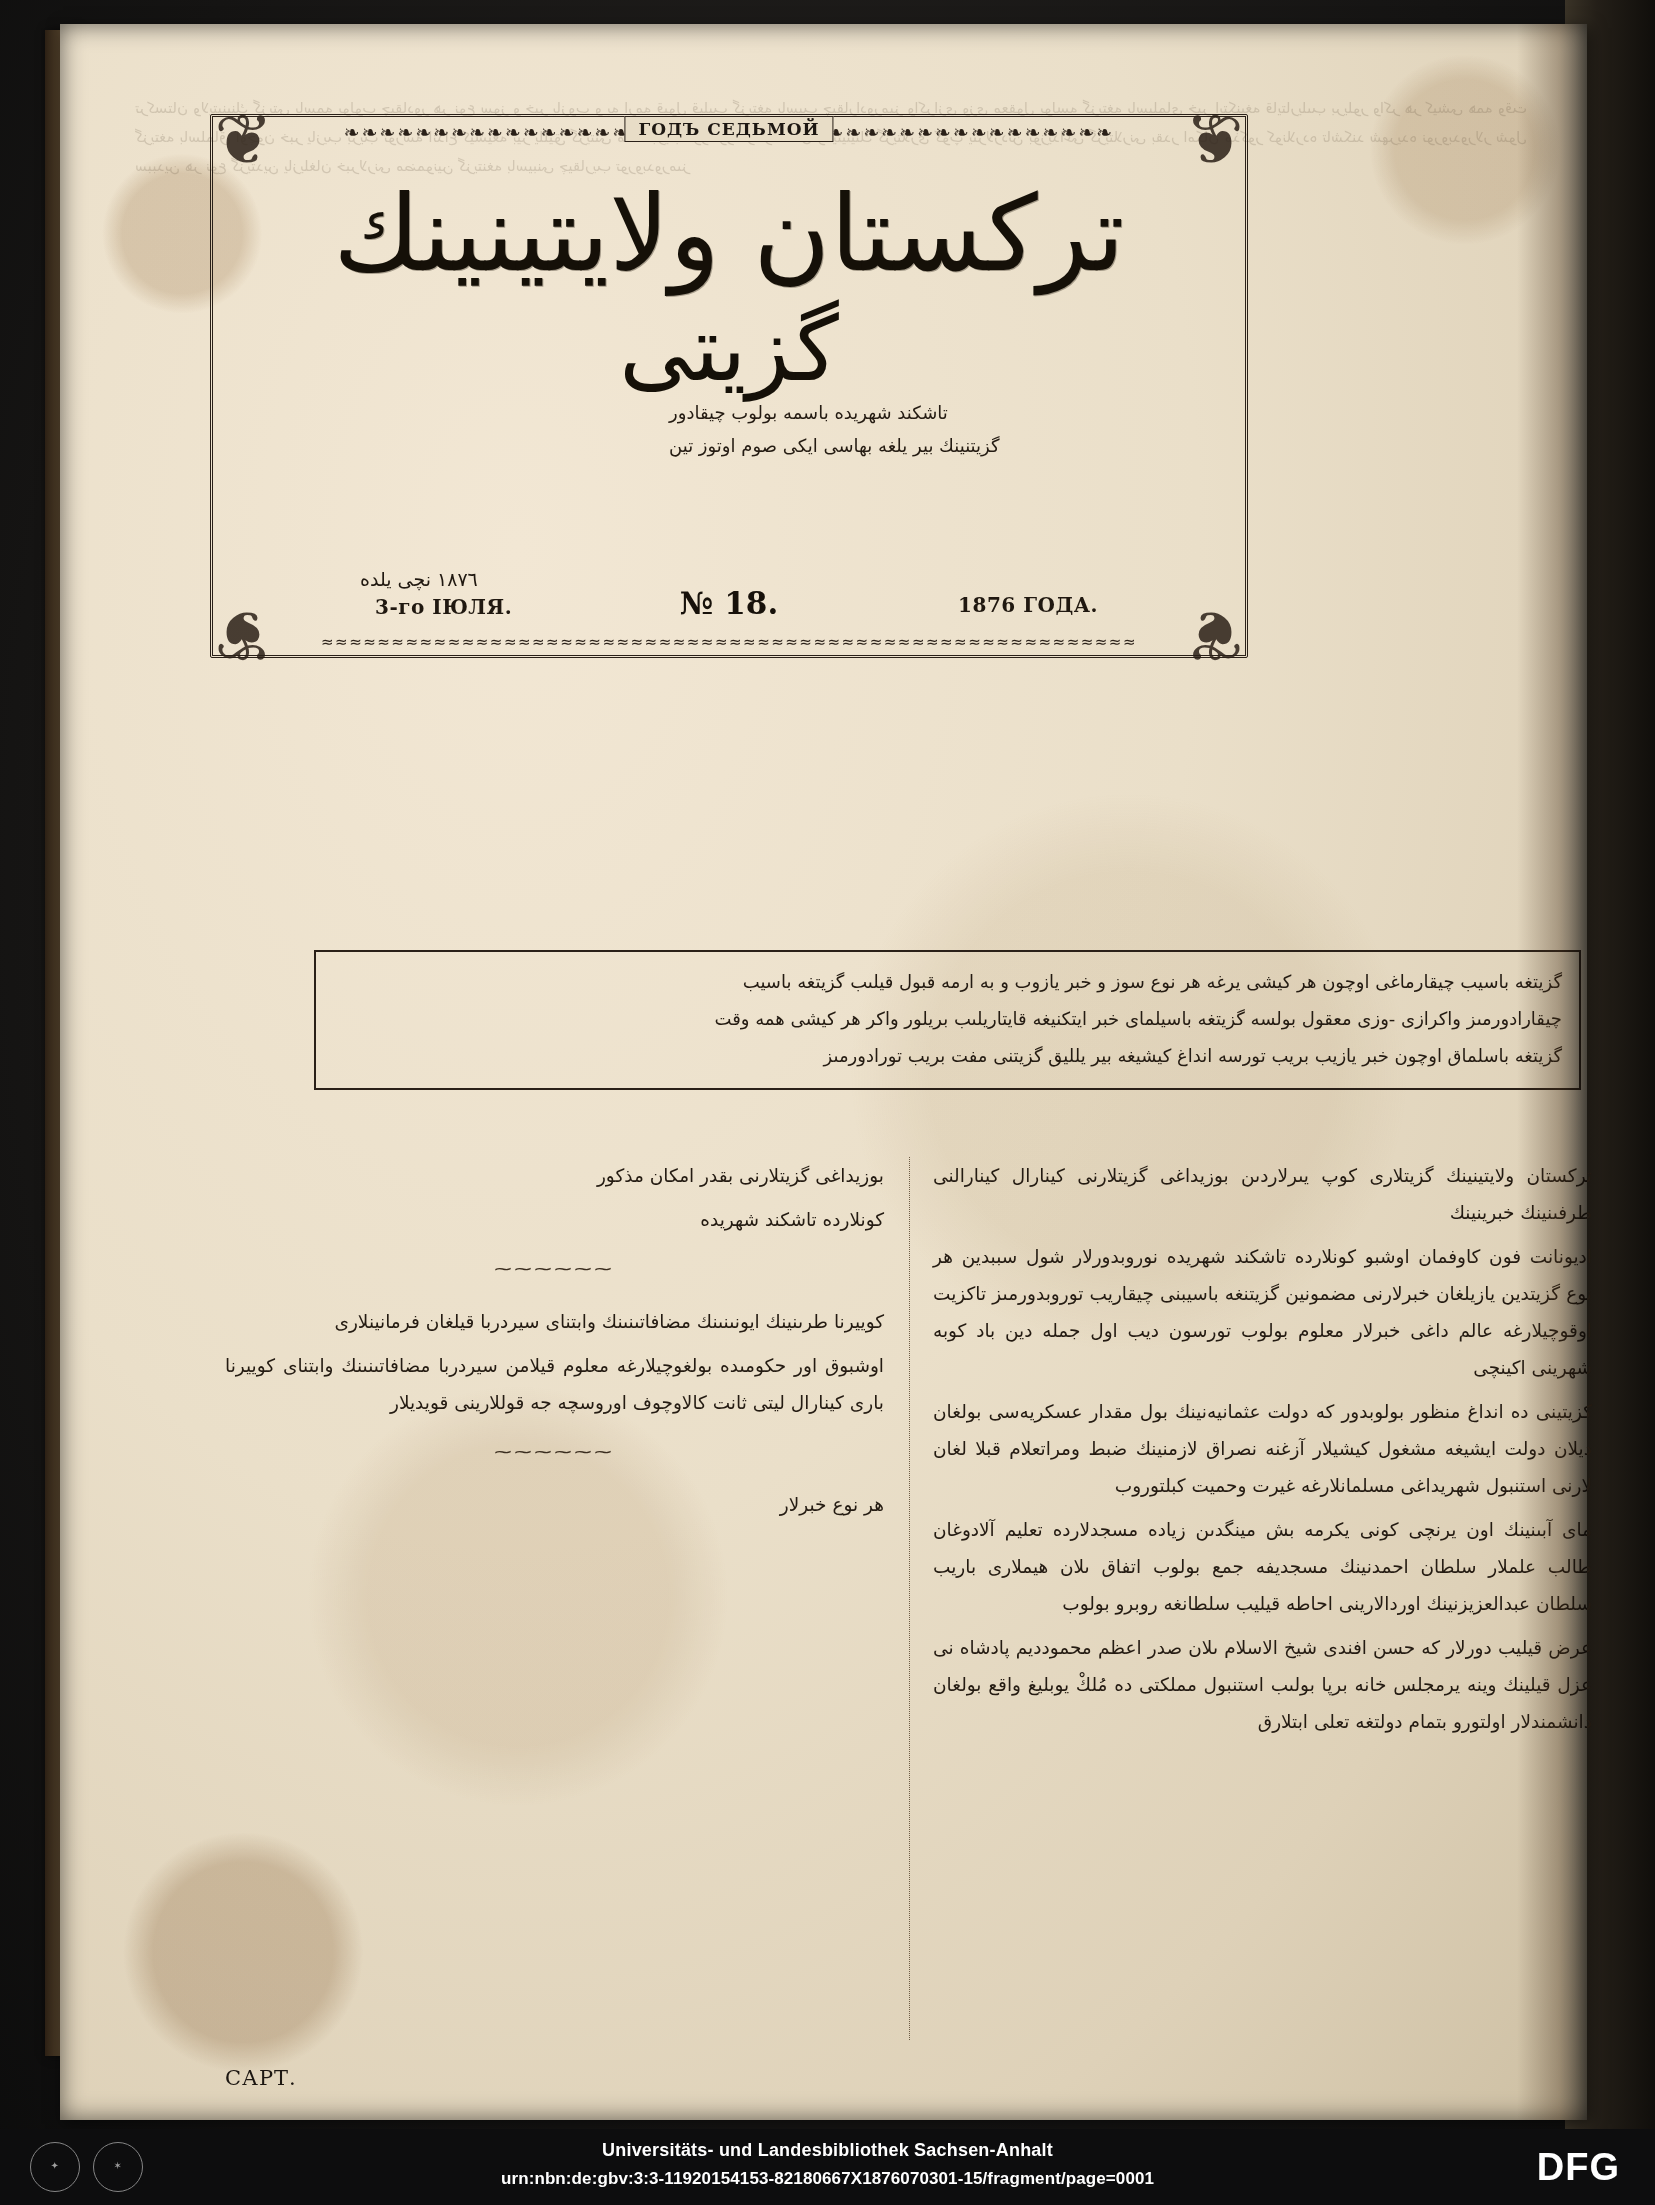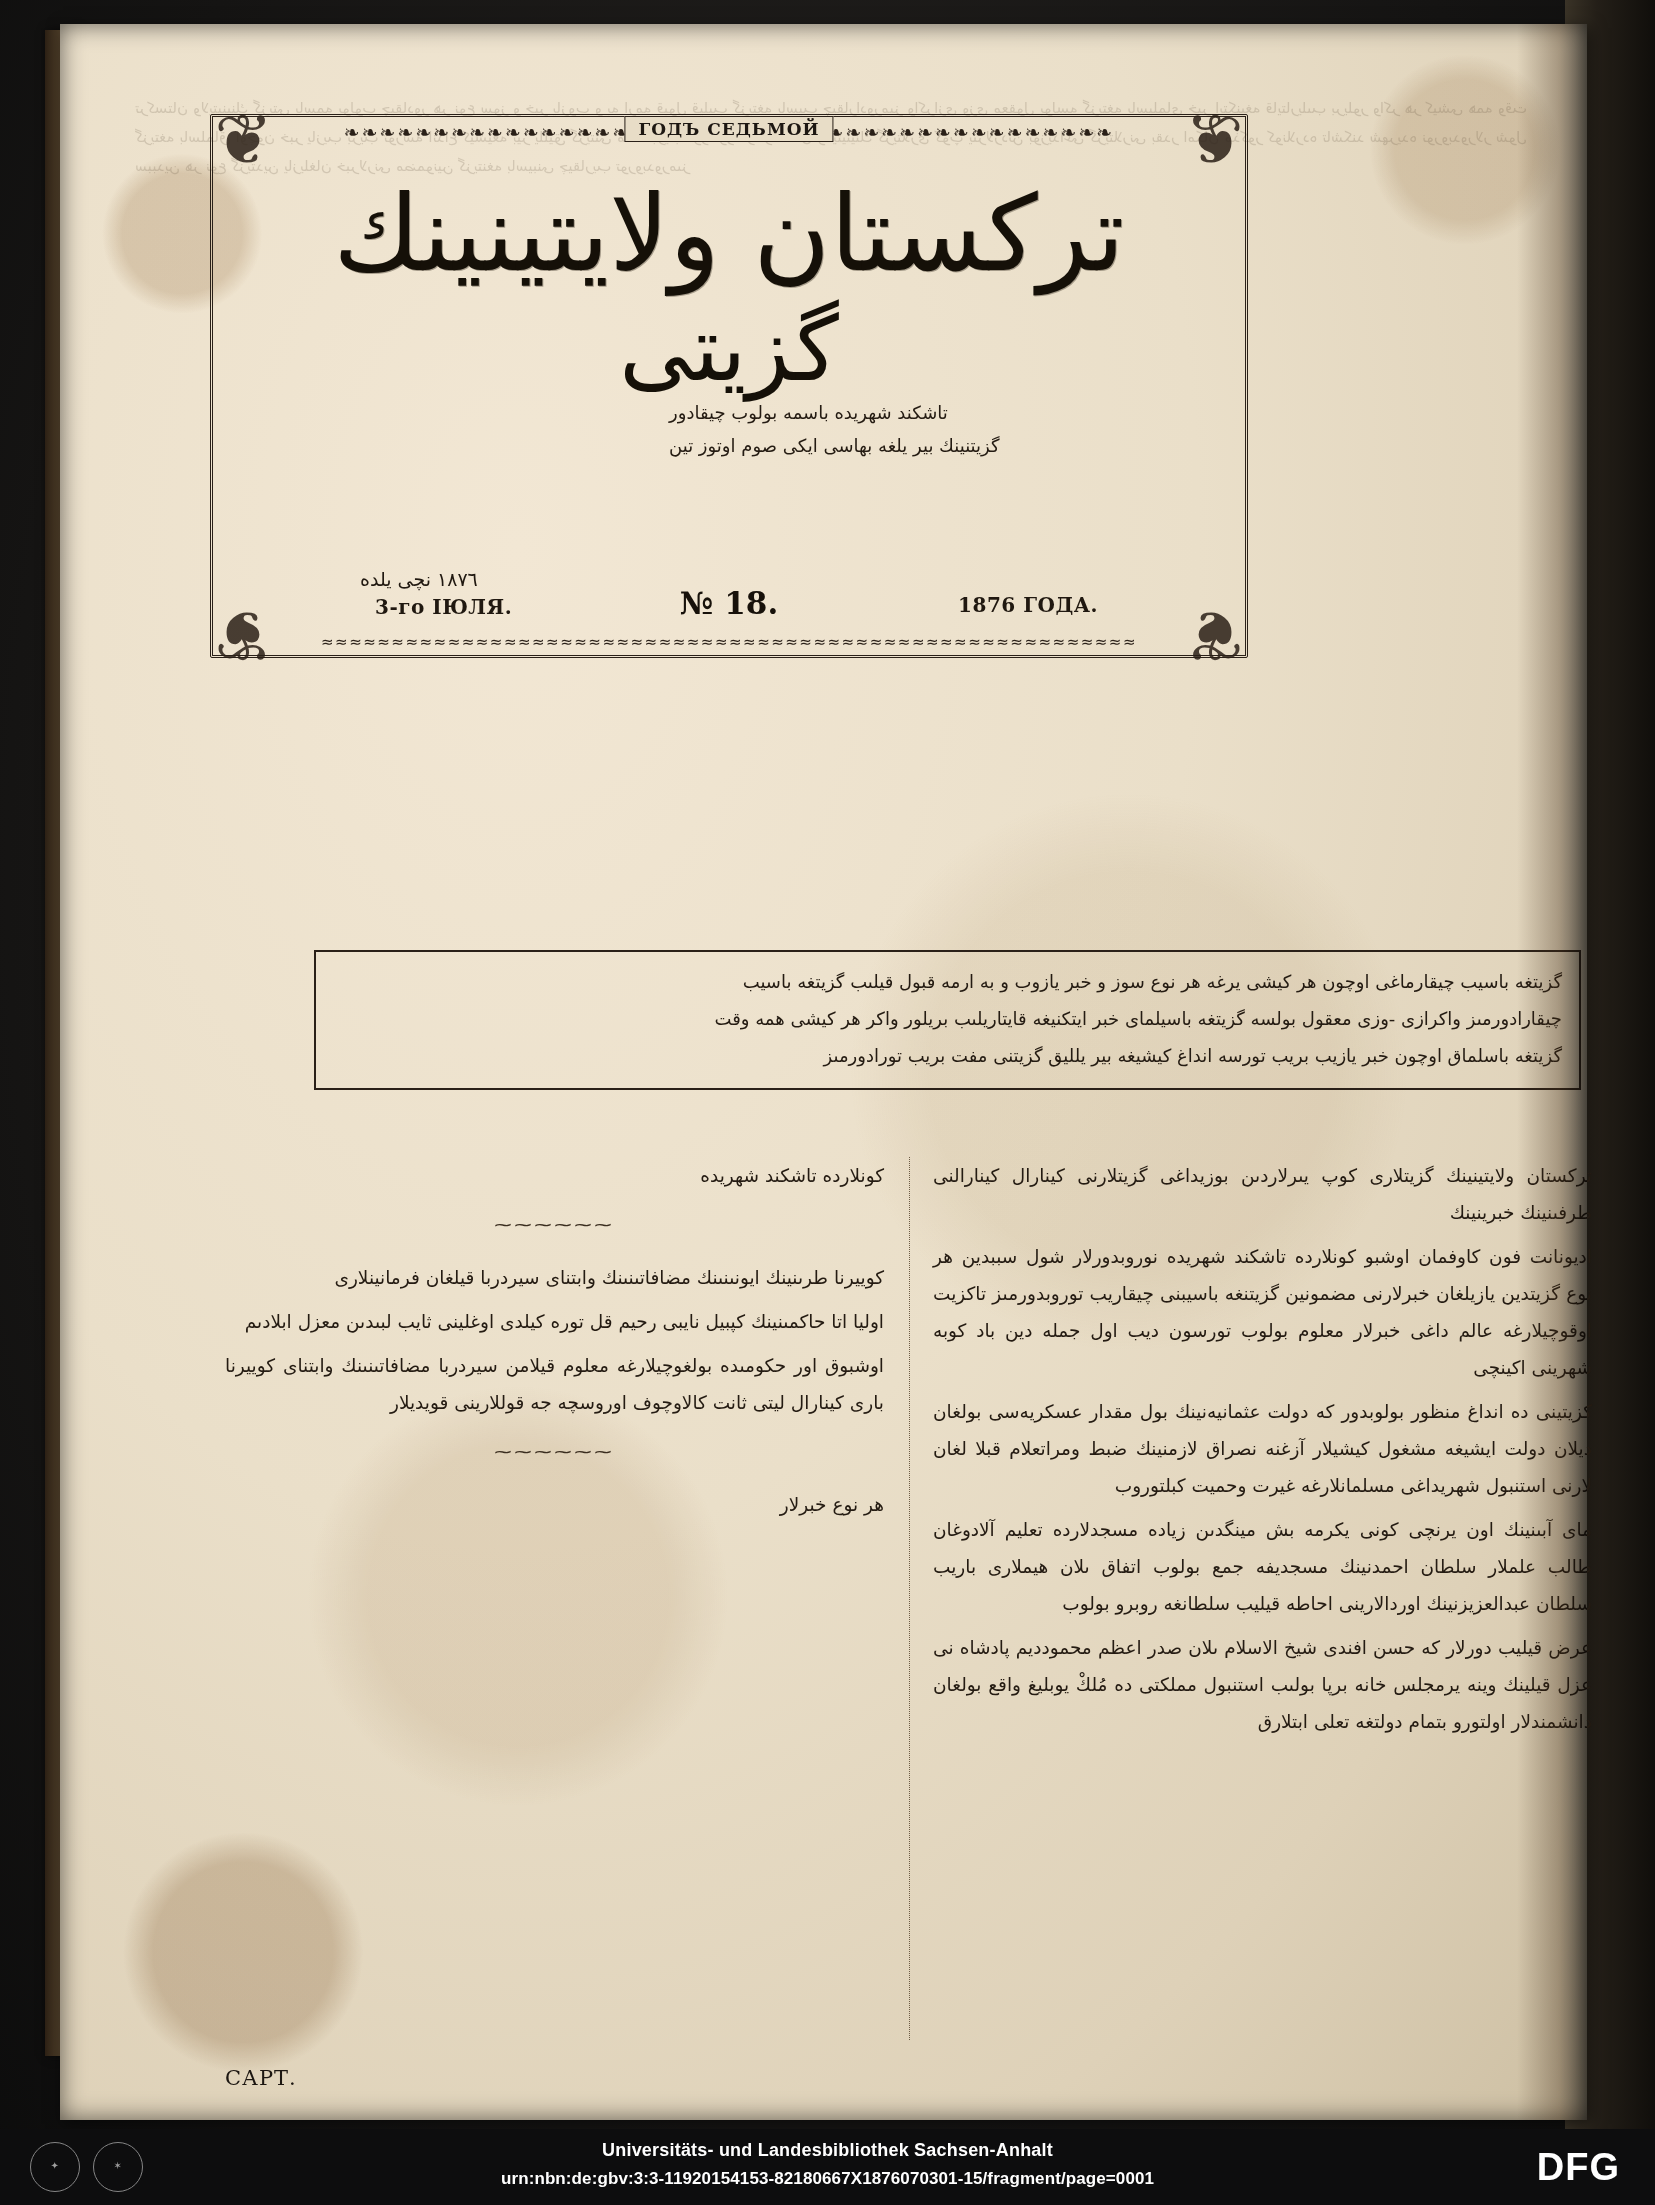--- a/index.html
+++ b/index.html
@@ -451,24 +451,24 @@
 
       <div class="col" id="col-right">
         <p class="para">تركستان ولايتينينك گزيتلارى كوپ يىرلاردىن بوزيداغى گزيتلارنى كينارال كينارالنى طرفىنينك خبرينينك</p>
         <p class="para">اديونانت فون كاوفمان اوشبو كونلاردە تاشكند شهريده نوروبدورلار شول سببدين هر نوع گزيتدين يازيلغان خبرلارنى مضمونين گزيتنغه باسيبنى چيقاريب توروبدورمىز تاكزيت اوقوچيلارغه عالم داغى خبرلار معلوم بولوب تورسون ديب اول جمله دين باد كوبه شهرينى اكينچى</p>
         <p class="para">كزيتينى دە انداغ منظور بولوبدور كه دولت عثمانيەنينك بول مقدار عسكريەسى بولغان ديلان دولت ايشيغه مشغول كيشيلار آزغنه نصراق لازمنينك ضبط ومراتعلام قبلا لغان لارنى استنبول شهريداغى مسلمانلارغه غيرت وحميت كبلتوروب</p>
         <p class="para">ماى آبىنينك اون يرنچى كونى يكرمه بش مينگدىن زياده مسجدلاردە تعليم آلادوغان طالب علملار سلطان احمدنينك مسجديفه جمع بولوب اتفاق ىلان هيملارى باريب سلطان عبدالعزيزنينك اوردالارينى احاطه قيليب سلطانغه روبرو بولوب</p>
         <p class="para">عرض قيليب دورلار كه حسن افندى شيخ الاسلام ىلان صدر اعظم محمودديم پادشاه نى عزل قيلينك وينه يرمجلس خانه برپا بولىب استنبول مملكتى دە مُلكْ يوبليغ واقع بولغان دانشمندلار اولتورو بتمام دولتغه تعلى ابتلارق</p>
       </div>
 
       <div class="col" id="col-left">
+        <p class="para">بوزيداغى گزيتلارنى بقدر امكان مذكور</p>
         <p class="para">كونلاردە تاشكند شهريده</p>
         <div class="rule-orn">⁓⁓⁓⁓⁓⁓</div>
         <p class="para">كوييرنا طرىنينك ايونىنىنك مضافاتىنىنك وابتناى سيردربا قيلغان فرمانينلارى</p>
-        <p class="para">اوليا اتا حاكمىنينك كپبيل نايبى رحيم قل تورە كيلدى اوغلينى ثايب لبىدىن معزل ابلادىم</p>
         <p class="para">اوشبوق اور حكومىدە بولغوچيلارغه معلوم قيلامن سيردربا مضافاتىنىنك وابتناى كوييرنا بارى كينارال ليتى ثانت كالاوچوف اوروسچه جه قوللارينى قويديلار</p>
         <div class="rule-orn">⁓⁓⁓⁓⁓⁓</div>
         <p class="para">هر نوع خبرلار</p>
       </div>
 
       <div id="signature-latin">САРТ.</div>
     </div>
 
     <div id="page-edge-shadow"></div>
   </div>

